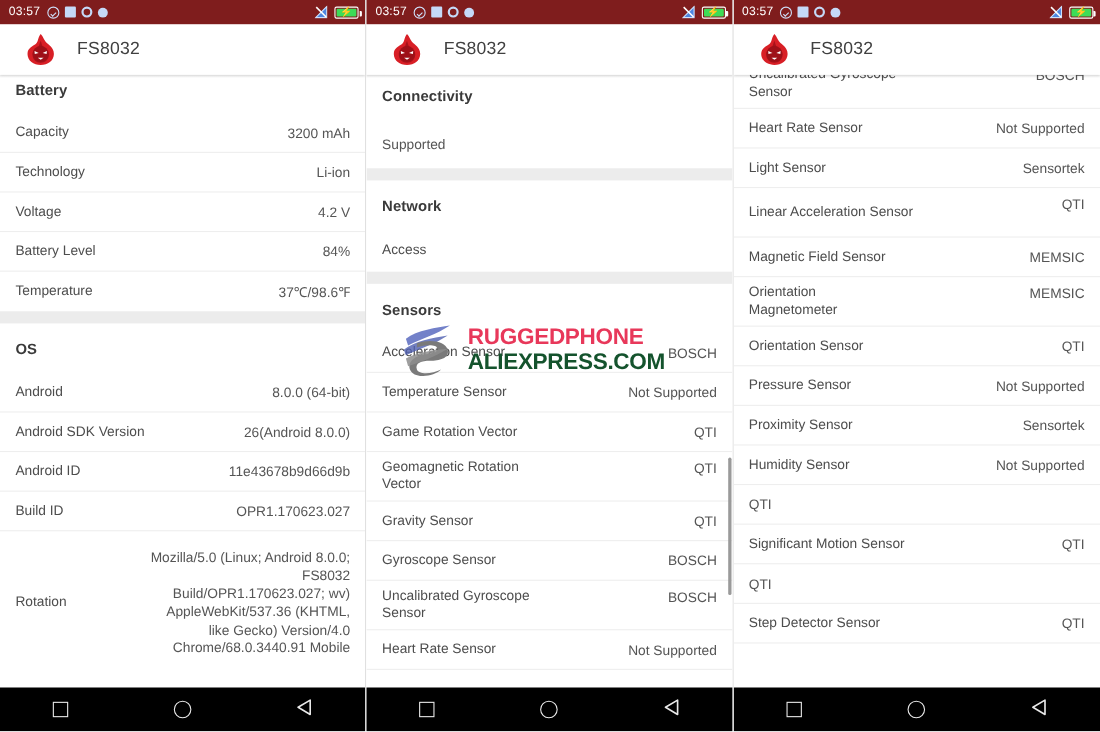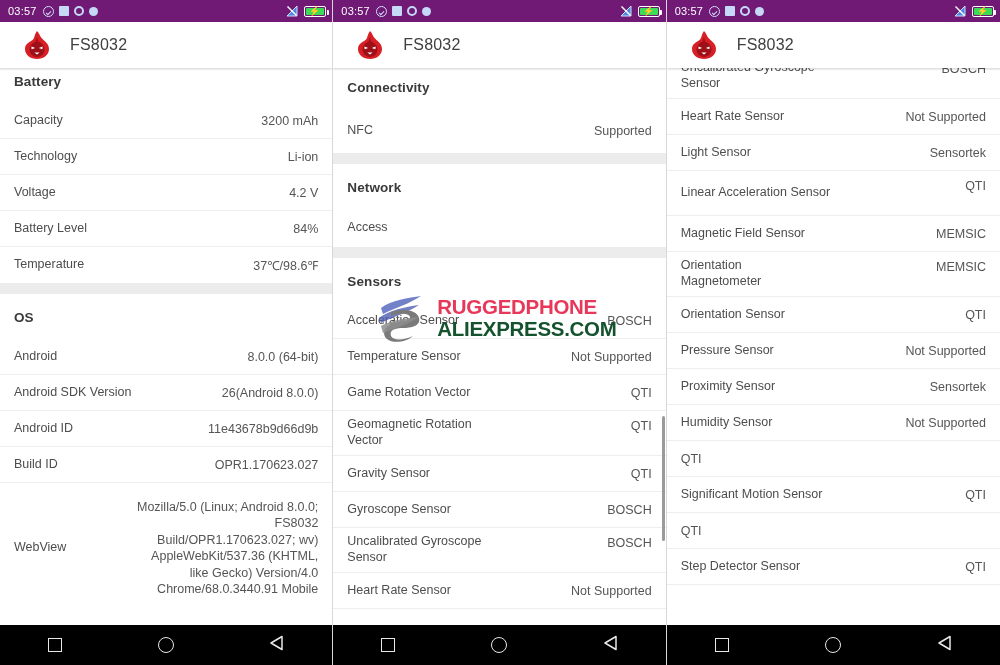--- a/index.html
+++ b/index.html
@@ -19,21 +19,21 @@
     height: 665px;
     background: #ffffff;
     overflow: hidden;
     border-right: 1px solid #d8d8d8;
   }
   .phone:last-child { border-right: none; }
 
   
   .statusbar {
     height: 22px;
-    background: #701a75;
+    background: #7f1d1d;
     display: flex;
     align-items: center;
     padding: 0 6px 0 8px;
     color: #ffffff;
     font-size: 11px;
     position: relative;
     z-index: 40;
   }
   .sb-time { letter-spacing: .2px; font-size: 11px; }
   .sb-icons-left { display: flex; align-items: center; gap: 5px; margin-left: 6px; }
@@ -261,21 +261,21 @@
         </div>
         <div class="row">
           <span class="k">Android ID</span>
           <span class="v">11e43678b9d66d9b</span>
         </div>
         <div class="row">
           <span class="k">Build ID</span>
           <span class="v">OPR1.170623.027</span>
         </div>
         <div class="row webview">
-          <span class="k">WebView</span>
+          <span class="k">Rotation</span>
           <span class="v">Mozilla/5.0 (Linux; Android 8.0.0; FS8032 Build/OPR1.170623.027; wv) AppleWebKit/537.36 (KHTML, like Gecko) Version/4.0 Chrome/68.0.3440.91 Mobile</span>
         </div>
 
       </div>
     </div>
 
     <div class="navbar">
       <span class="nav-sq"></span>
       <span class="nav-ci"></span>
       <span>
@@ -324,21 +324,20 @@
       </span>
       <span class="app-title">FS8032</span>
     </div>
 
     <div class="content">
       <div class="fade-top"></div>
       <div class="inner" style="top:-4px;">
 
         <div class="section-title">Connectivity</div>
         <div class="row nob" style="min-height:44px;">
-          <span class="k">NFC</span>
           <span class="v">Supported</span>
         </div>
 
         <div class="gapband"></div>
 
         <div class="section-title">Network</div>
         <div class="row nob" style="min-height:38px;justify-content:flex-end;">
           <span class="k">Access</span>
           <span class="v"></span>
         </div>
@@ -378,21 +377,21 @@
         <div class="row">
           <span class="k">Heart Rate Sensor</span>
           <span class="v">Not Supported</span>
         </div>
 
       </div>
 
       <div class="scrollthumb" style="top:348px;height:125px;"></div>
     </div>
 
-    <div class="watermark" style="left:36px; top:292px;">
+    <div class="watermark" style="left:24px; top:292px;">
       <span class="wm-logo">
         <svg width="66" height="52" viewBox="0 0 66 52">
           <path d="M12 16 C22 8 40 6 52 4 C40 12 26 16 14 22 Z" fill="#5a6bbf" opacity="0.85"></path>
           <path d="M10 26 C20 18 36 15 50 13 C38 21 24 25 12 31 Z" fill="#4f5fb0" opacity="0.8"></path>
           <path d="M22 20 C34 16 48 18 50 26 C52 34 42 36 34 36 C26 36 20 38 22 44 C24 49 36 48 44 44 C38 50 24 52 18 47 C12 42 16 33 26 31 C34 29 42 29 41 25 C40 21 30 21 22 24 Z" fill="#7a7a7a"></path>
           <path d="M12 34 C22 28 38 26 50 25 C38 33 24 37 14 41 Z" fill="#8d8d8d" opacity="0.85"></path>
         </svg>
       </span>
       <span class="wm-text">
         <span class="wm-l1">RUGGEDPHONE</span>

